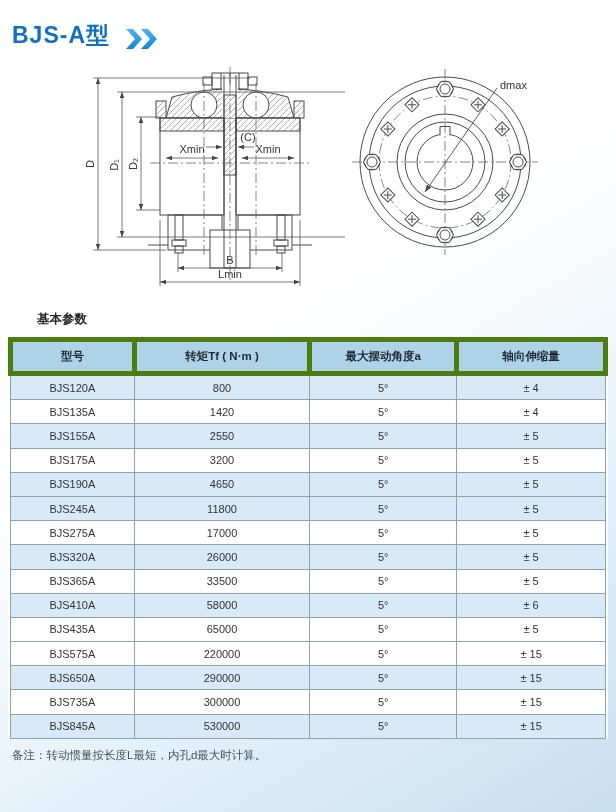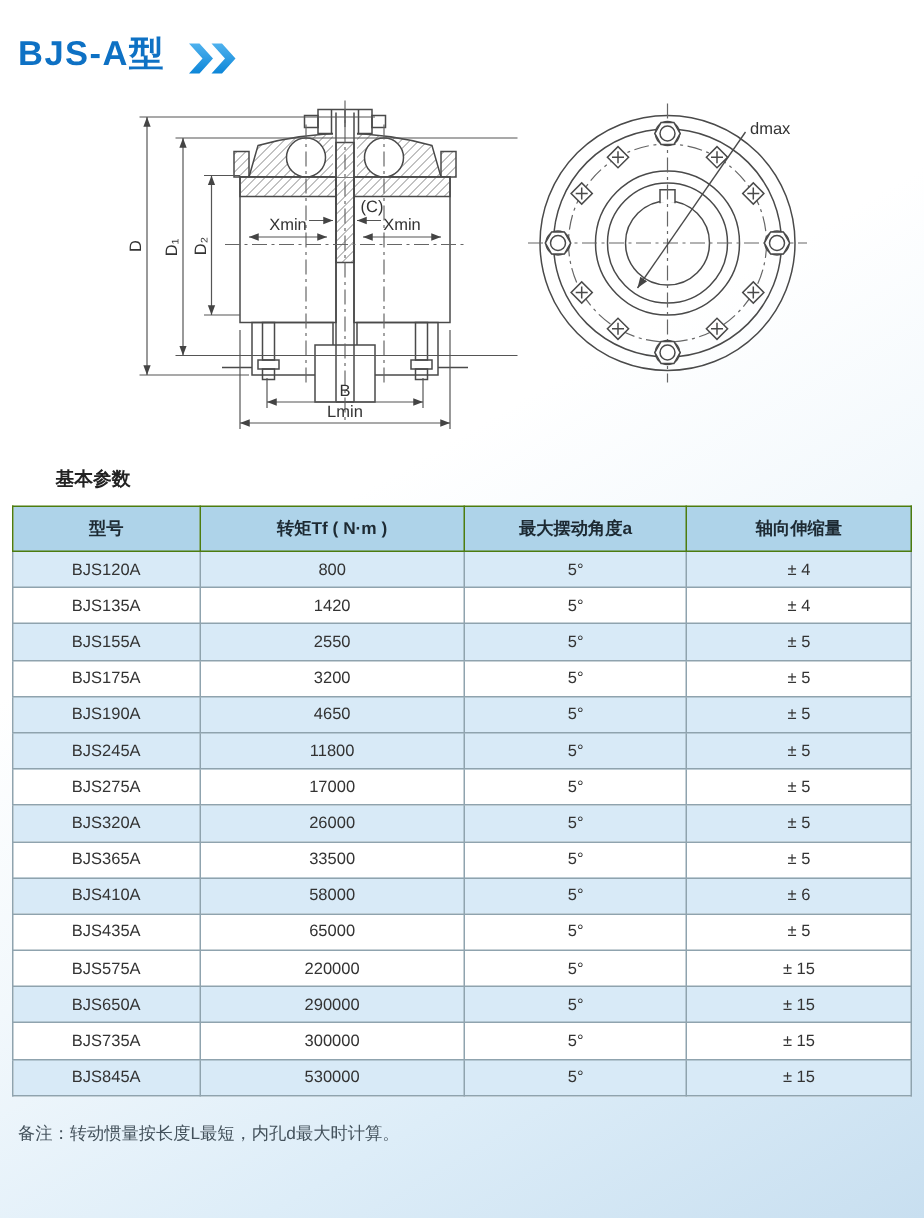--- a/index.html
+++ b/index.html
@@ -13,21 +13,21 @@
   #page-title{font-size:23px;font-weight:bold;color:#0e71c4;letter-spacing:1px;}
   
   #drawing{position:absolute;left:0;top:55px;}
   #drawing text{font-size:11px;fill:#333;}
   
   #section-heading{position:absolute;left:37px;top:311px;font-size:12.5px;font-weight:bold;color:#222;}
   
   #spec-table{position:absolute;left:8px;top:337px;width:600px;border-collapse:collapse;table-layout:fixed;
     border:1.5px solid #4a4a4a;background:#fff;}
   #spec-table th{height:27px;background:#aed3e9;font-size:11.5px;font-weight:600;color:#1d2a33;
-    border:1px solid #4d7c0f;text-align:center;}
+    border:5px solid #4d7c0f;text-align:center;}
   #spec-table td{height:23.2px;font-size:11px;color:#333;border:1px solid #8fa3ae;text-align:center;padding:0;}
   #spec-table tr.alt td{background:#d8eaf7;}
   
   #note{position:absolute;left:12px;top:748px;font-size:11.5px;color:#44525c;}
 </style>
 </head>
 <body>
 
 <div id="page">
 

